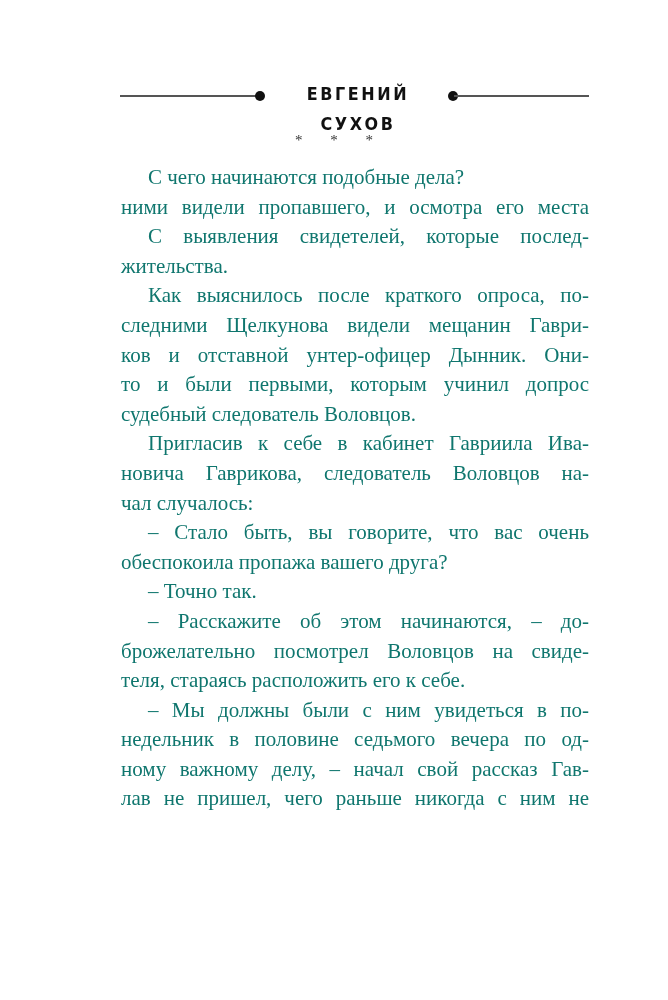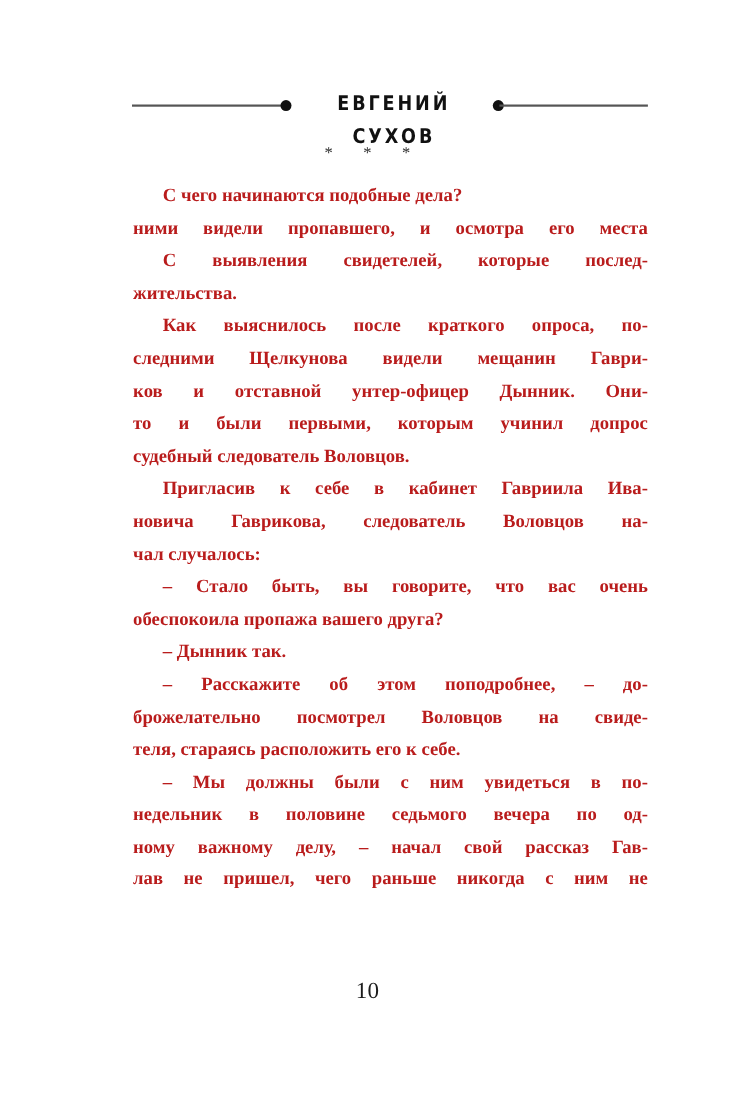--- a/index.html
+++ b/index.html
@@ -76,26 +76,25 @@
     .text-block {
       position: absolute;
       left: 121px;
       top: 163px;
       width: 468px;
     }
     .line {
       display: block;
       height: 29.6px;
       line-height: 29.6px;
-      font-size: 17px;
+      font-size: 21px;
       white-space: nowrap;
       text-align: justify;
       text-align-last: justify;
-      color: #b91c1c;
-      font-weight: bold;
+      color: #0f766e;
     }
     .line.last {
       text-align-last: left;
     }
     .line.indent {
       padding-left: 27px;
     }
     .page-number {
       position: absolute;
       top: 888px;
@@ -129,24 +128,23 @@
     <span class="line indent">Как выяснилось после краткого опроса, по-</span>
     <span class="line">следними Щелкунова видели мещанин Гаври-</span>
     <span class="line">ков и отставной унтер-офицер Дынник. Они-</span>
     <span class="line">то и были первыми, которым учинил допрос</span>
     <span class="line last">судебный следователь Воловцов.</span>
     <span class="line indent">Пригласив к себе в кабинет Гавриила Ива-</span>
     <span class="line">новича Гаврикова, следователь Воловцов на-</span>
     <span class="line last">чал случалось:</span>
     <span class="line indent">– Стало быть, вы говорите, что вас очень</span>
     <span class="line last">обеспокоила пропажа вашего друга?</span>
-    <span class="line indent last">– Дынник так.</span>
-    <span class="line indent">– Расскажите об этом поподробнее, – до-</span>
+    <span class="line indent last">– Точно так.</span>
+    <span class="line indent">– Расскажите об этом начинаются, – до-</span>
     <span class="line">брожелательно посмотрел Воловцов на свиде-</span>
     <span class="line last">теля, стараясь расположить его к себе.</span>
     <span class="line indent">– Мы должны были с ним увидеться в по-</span>
     <span class="line">недельник в половине седьмого вечера по од-</span>
     <span class="line">ному важному делу, – начал свой рассказ Гав-</span>
     <span class="line">лав не пришел, чего раньше никогда с ним не</span>
   </div>
 
-  <div class="page-number">10</div>
 </div>
 
 </body></html>

